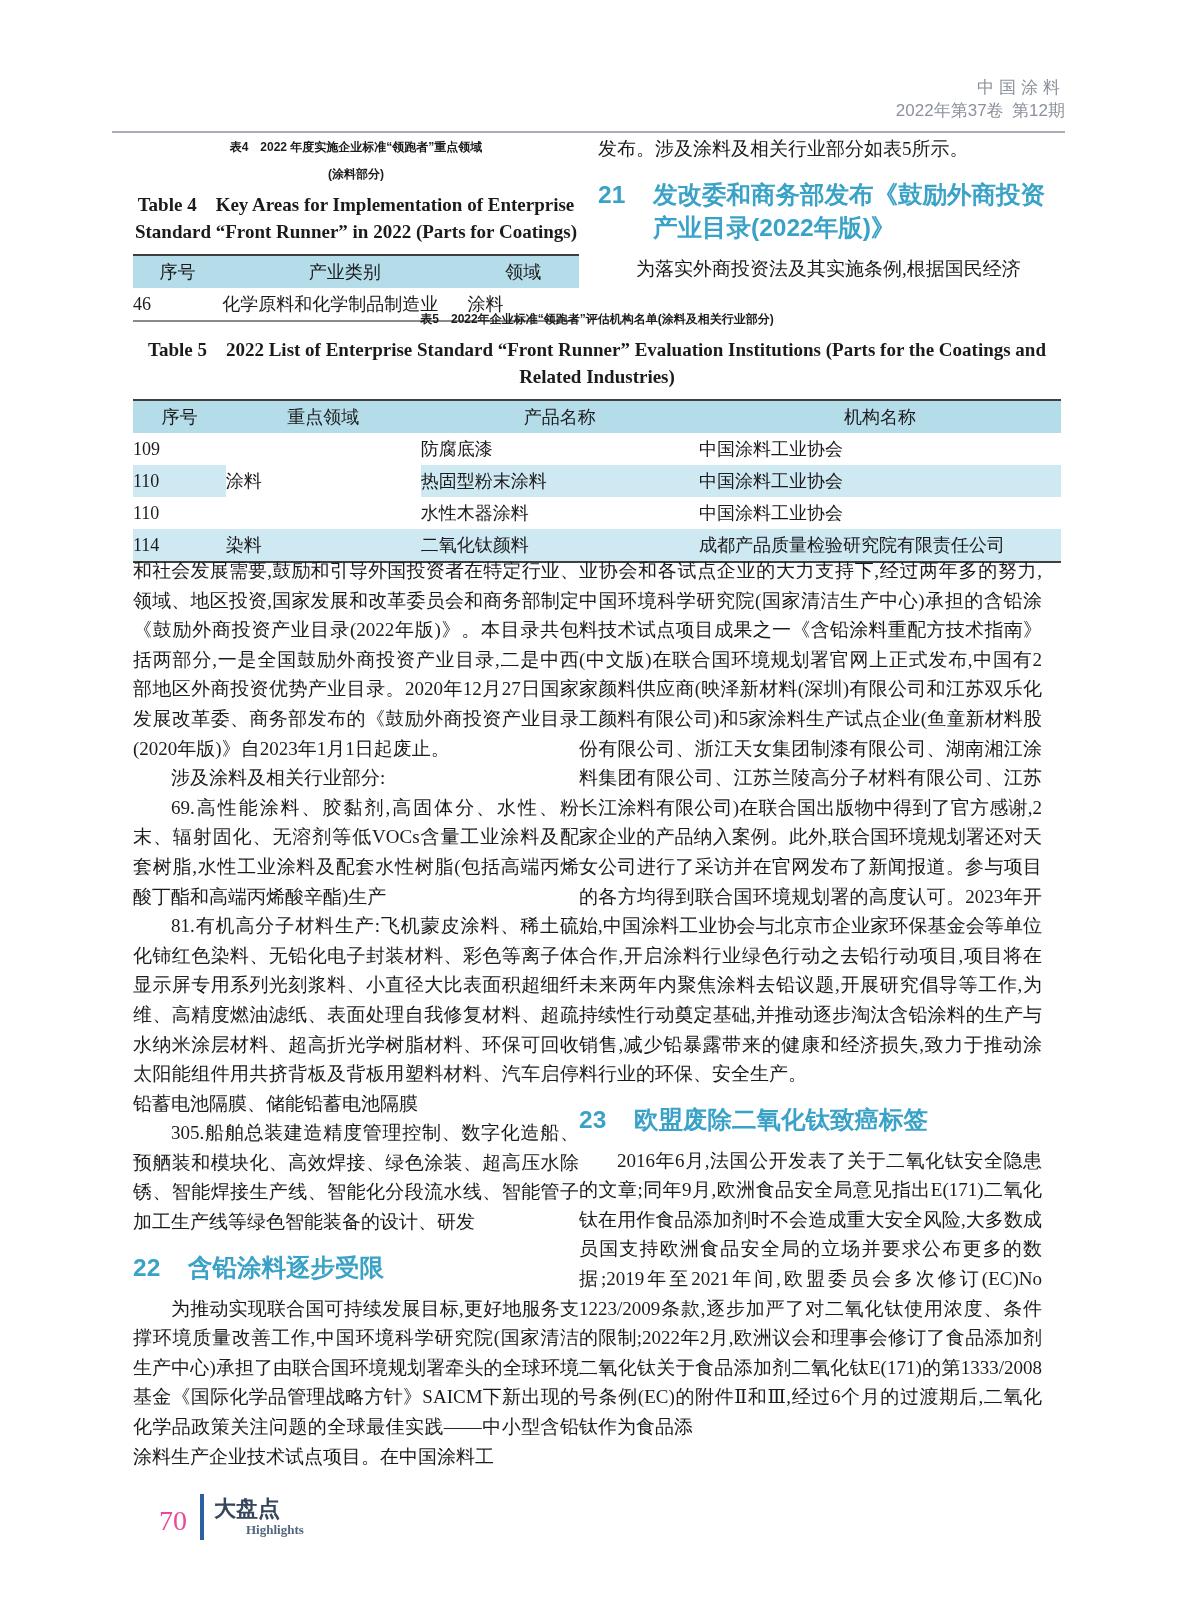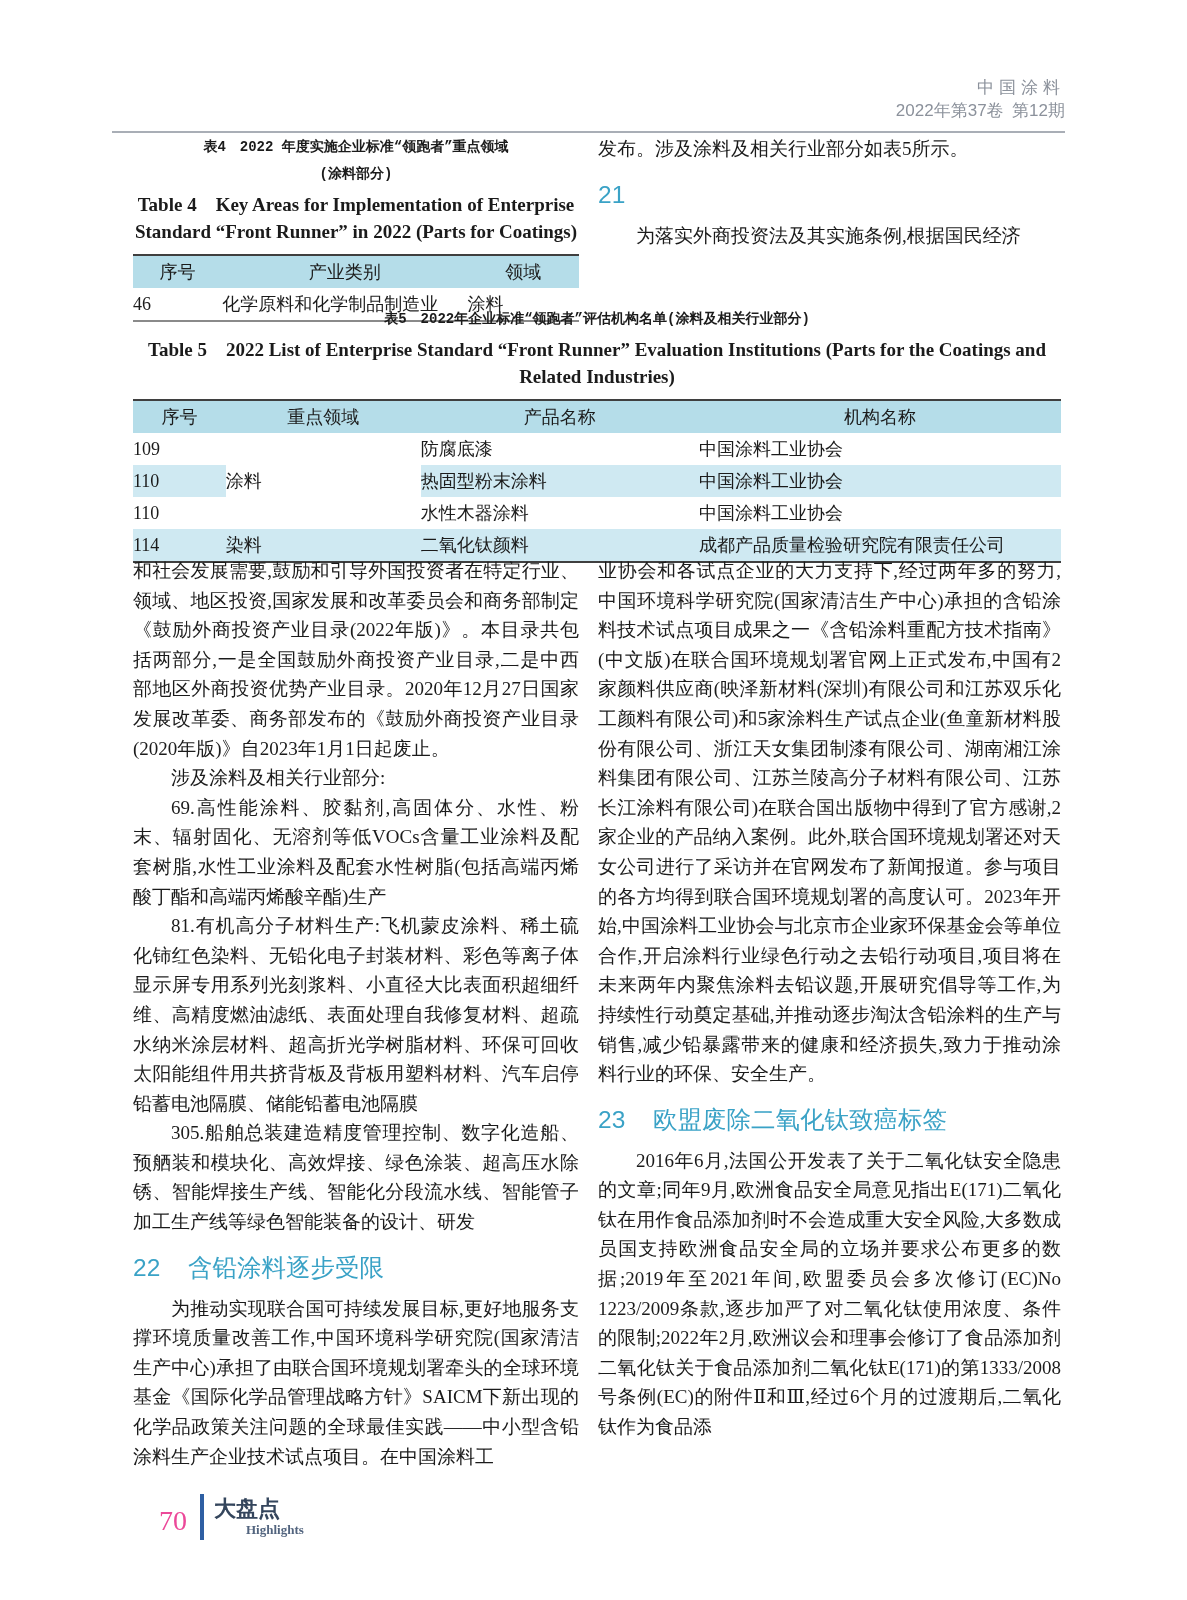--- a/index.html
+++ b/index.html
@@ -22,22 +22,22 @@
     font-family: "Liberation Sans", "DejaVu Sans", sans-serif;
     flex-direction: column;
   }
   .journal-title { letter-spacing: 5px; }
   
   .top-grid {
     position: absolute; top: 134px; left: 133px; width: 928px;
     display: grid; grid-template-columns: 446px 463px; column-gap: 19px;
   }
   .tbl-title-cn {
-    font-family: Liberation Mono, monospace;
-    font-weight: bold; font-size: 14px; line-height: 27px; text-align: center;
+    font-family: Liberation Sans, sans-serif;
+    font-weight: bold; font-size: 12px; line-height: 27px; text-align: center;
   }
   .tbl-title-en {
     font-family: "Liberation Serif", "DejaVu Serif", serif;
     font-weight: bold; font-size: 19px; line-height: 27px; text-align: center;
     margin-top: 3px;
   }
   table { width: 100%; border-collapse: collapse; }
   .data-table { margin-top: 9px; border-top: 2px solid #3f3f3f; }
   .data-table th {
     background: #b5dde9; font-weight: normal;
@@ -49,28 +49,28 @@
   #table5-wrap { position: absolute; top: 306px; left: 133px; width: 928px; }
   #table5 { border-bottom: 2px solid #3f3f3f; }
   #table5 .c-no { width: 10%; } #table5 .c-key { width: 21%; }
   #table5 .c-prod { width: 30%; } #table5 .c-org { width: 39%; }
   #table5 td.hl { background: #cfe9f2; }
   
   .sec-heading {
     display: flex;
     color: #3aa2c6;
     font-family: "Liberation Sans", "DejaVu Sans", sans-serif;
-    font-weight: normal; font-size: 24.5px; line-height: 33px;
+    font-weight: bold; font-size: 24.5px; line-height: 33px;
     margin: 14px 0 10px 0;
   }
   .sec-num { width: 55px; flex: 0 0 55px; }
   
   .body-grid {
     position: absolute; top: 556px; left: 133px; width: 928px;
-    display: grid; grid-template-columns: 446px 463px; column-gap: 19px;
+    display: grid; grid-template-columns: 446px 463px; 
   }
   .bodytext p {
     font-size: 19px; line-height: 29.6px;
     text-align: justify; margin: 0;
   }
   .bodytext p.indent, .lead { text-indent: 2em; }
   .intro-p, .lead { font-size: 19px; line-height: 30px; text-align: justify; }
   
   .page-footer {
     position: absolute; top: 1494px; left: 131px;
@@ -119,20 +119,21 @@
             <td>化学原料和化学制品制造业</td>
             <td>涂料</td>
           </tr>
         </tbody>
       </table>
     </div>
     <div>
       <p class="intro-p">发布。涉及涂料及相关行业部分如表5所示。</p>
       <div class="sec-heading">
         <span class="sec-num">21</span>
+        <span>发改委和商务部发布《鼓励外商投资产业目录(2022年版)》</span>
       </div>
       <p class="lead">为落实外商投资法及其实施条例,根据国民经济</p>
     </div>
   </div>
 
   <div id="table5-wrap">
     <div class="tbl-title-cn">表5 2022年企业标准“领跑者”评估机构名单(涂料及相关行业部分)</div>
     <div class="tbl-title-en">Table 5 2022 List of Enterprise Standard “Front Runner” Evaluation Institutions (Parts for the Coatings and Related Industries)</div>
     <table class="data-table" id="table5">
       <thead>

